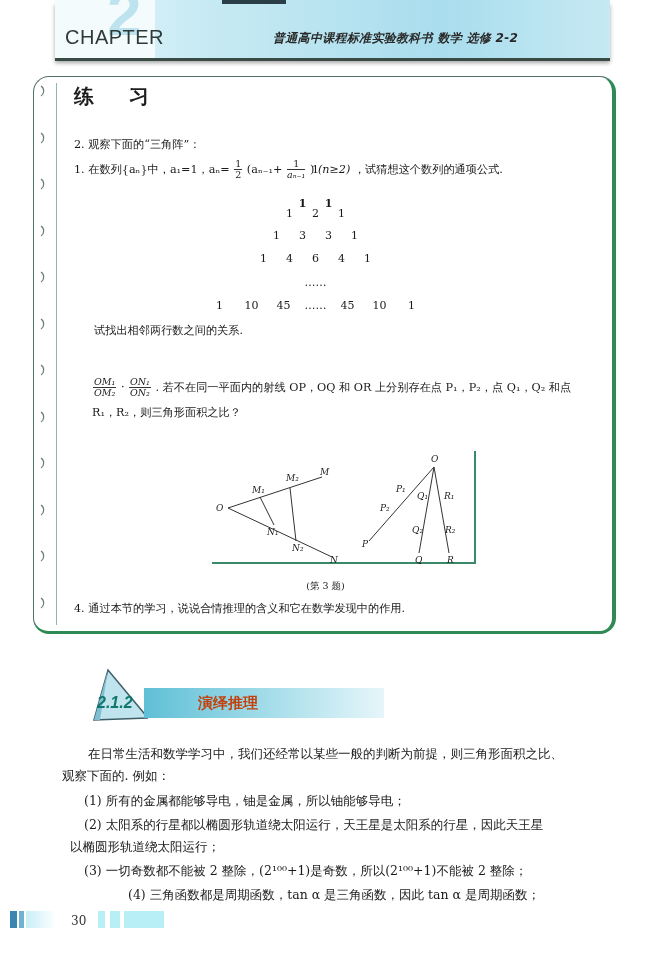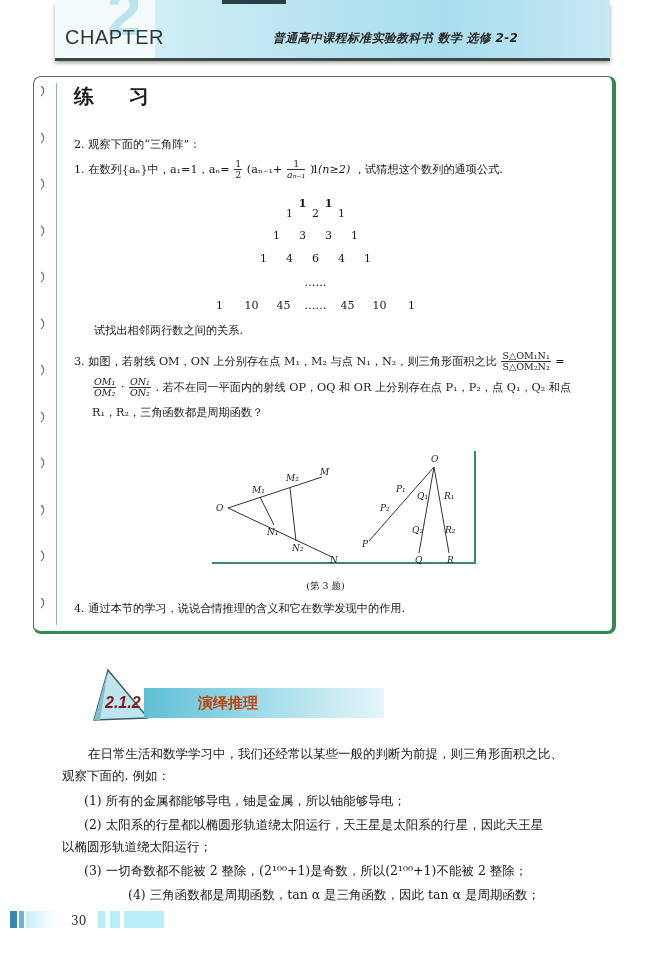--- a/index.html
+++ b/index.html
@@ -11,21 +11,21 @@
     background: linear-gradient(90deg, #e8f6fb 0%, #c9ebf4 25%, #a9dded 70%, #c6e9f3 100%);
     box-shadow: 0 3px 0 #3a4a44, 0 5px 4px rgba(0,0,0,0.35); }
   .header .left { position: absolute; left: 0; top: 0; width: 100px; height: 58px; background: #f4fbfd; }
   .header .bignum { position: absolute; left: 52px; top: -22px; font: bold 62px "Liberation Sans", sans-serif; color: #bde3ee; }
   .header .chapter { position: absolute; left: 10px; top: 26px; font: 20px "Liberation Sans", sans-serif; color: #2d3a3a; letter-spacing: 0.5px; }
   .header .topbar { position: absolute; left: 167px; top: 0; width: 64px; height: 4px; background: #2a3e48; }
   .header .booktitle { position: absolute; left: 218px; top: 30px; font: italic bold 12px "DejaVu Sans", sans-serif; color: #2a2a2a; letter-spacing: 0.3px; }
 
   
   .notebook { position: absolute; left: 33px; top: 76px; width: 583px; height: 558px;
-    border: 1.5px solid #55706a; border-radius: 8px; border-right: 4px solid #2f8a55; border-bottom: 3px solid #2f8a55;
+    border: 1.5px solid #55706a; border-radius: 16px; border-right: 4px solid #2f8a55; border-bottom: 3px solid #2f8a55;
     background: #ffffff; padding-left: 45px; }
   .notebook .margin-line { position: absolute; left: 22px; top: 6px; bottom: 6px; width: 1px; background: #8fb7ae; }
   .ring { position: absolute; left: 4px; width: 14px; height: 14px; }
   .ex-title { position: absolute; left: 40px; top: 6px; font: bold 20px "DejaVu Sans", sans-serif; color: #1d1d1d; letter-spacing: 14px; }
 
   .txt { position: absolute; font-size: 11.2px; line-height: 16px; white-space: nowrap; }
   .frac { display: inline-block; vertical-align: middle; text-align: center; font-size: 9.5px; line-height: 10px; margin: 0 1px; }
   .frac span { display: block; }
   .frac .num { border-bottom: 0.8px solid #333; padding: 0 1px; }
   .it { font-style: italic; }
@@ -34,21 +34,21 @@
   .triangle-row span { display: inline-block; width: 26px; text-align: center; }
 
   .figure-box { position: absolute; left: 178px; top: 374px; width: 264px; height: 113px;
     border-right: 2px solid #3a8a6a; border-bottom: 2px solid #3a8a6a; }
   .caption { position: absolute; left: 0; width: 583px; top: 503px; text-align: center; font-size: 9.5px; }
 
   
   .sec { position: absolute; left: 88px; top: 666px; width: 300px; height: 56px; }
   .sec .band { position: absolute; left: 56px; top: 22px; width: 240px; height: 30px;
     background: linear-gradient(90deg, #5fbfd6 0%, #9bd9e7 45%, #e6f6fa 100%); }
-  .sec .num { position: absolute; left: 10px; top: 28px; font: bold italic 16px "Liberation Sans", sans-serif; color: #7f1d1d; padding-left: 7px; }
+  .sec .num { position: absolute; left: 2px; top: 28px; font: bold italic 16px "Liberation Sans", sans-serif; color: #0f766e; padding-left: 7px; }
   .sec .name { position: absolute; left: 110px; top: 28px; font: bold 15px "DejaVu Sans", sans-serif; color: #c2410c; }
 
   .body-p { position: absolute; left: 62px; font-size: 12.5px; line-height: 18px; white-space: nowrap; color: #1a1a1a; }
 
   
   .pageno { position: absolute; left: 71px; top: 914px; font-size: 12px; color: #333; }
   .fblock { position: absolute; top: 911px; height: 17px; }
 </style>
 </head>
 <body>
@@ -123,33 +123,27 @@
       <div class="triangle-row" style="top: 86px; left: -10px;"><span>1</span></div>
       <div class="triangle-row" style="top: 120px; left: -10px; font-weight: bold;"><span>1</span><span>1</span></div>
       <div class="triangle-row" style="top: 130px; left: -10px;"><span>1</span><span>2</span><span>1</span></div>
       <div class="triangle-row" style="top: 152px; left: -10px;"><span>1</span><span>3</span><span>3</span><span>1</span></div>
       <div class="triangle-row" style="top: 175px; left: -10px;"><span>1</span><span>4</span><span>6</span><span>4</span><span>1</span></div>
       <div class="triangle-row" style="top: 199px; left: -10px;"><span>……</span></div>
       <div class="triangle-row" style="top: 222px; left: -10px;"><span style="width: 32px;">1</span><span style="width: 32px;">10</span><span style="width: 32px;">45</span><span style="width: 32px;">……</span><span style="width: 32px;">45</span><span style="width: 32px;">10</span><span style="width: 32px;">1</span></div>
     </div>
   <div class="txt" style="left:60px; top:246px;">试找出相邻两行数之间的关系.</div>
 
-  <div class="txt" style="left:40px; top:274px;">
-    <span>3.</span>
-    <span>如图，若射线 OM，ON 上分别存在点 M₁，M₂ 与点 N₁，N₂，则三角形面积之比</span>
-    <span class="frac"><span class="num">S△OM₁N₁</span><span>S△OM₂N₂</span></span>
-    <span>=</span>
-  </div>
   <div class="txt" style="left:58px; top:300px;">
     <span class="frac it"><span class="num">OM₁</span><span>OM₂</span></span>
     <span>·</span>
     <span class="frac it"><span class="num">ON₁</span><span>ON₂</span></span>
     <span>. 若不在同一平面内的射线 OP，OQ 和 OR 上分别存在点 P₁，P₂，点 Q₁，Q₂ 和点</span>
   </div>
-  <div class="txt" style="left:58px; top:328px;">R₁，R₂，三角函数都是周期函数？</div>
+  <div class="txt" style="left:58px; top:328px;">R₁，R₂，则三角形面积之比？</div>
 
   <div class="figure-box">
     <svg width="264" height="113" viewBox="0 0 264 113">
       <g stroke="#333" stroke-width="1" fill="none">
 
         <line x1="16" y1="57" x2="110" y2="26"></line>
         <line x1="16" y1="57" x2="120" y2="106"></line>
         <line x1="48" y1="46" x2="62" y2="74"></line>
         <line x1="78" y1="37" x2="84" y2="90"></line>
 
@@ -193,21 +187,21 @@
   </svg>
   <div class="band"></div>
   <div class="num">2.1.2</div>
   <div class="name">演绎推理</div>
 </div>
 
 <div class="body-p" style="top:745px; left:88px;">在日常生活和数学学习中，我们还经常以某些一般的判断为前提，则三角形面积之比、</div>
 <div class="body-p" style="top:767px;">观察下面的. 例如：</div>
 <div class="body-p" style="top:792px; left:84px;">(1) 所有的金属都能够导电，铀是金属，所以铀能够导电；</div>
 <div class="body-p" style="top:816px; left:84px;">(2) 太阳系的行星都以椭圆形轨道绕太阳运行，天王星是太阳系的行星，因此天王星</div>
-<div class="body-p" style="top:838px;">以椭圆形轨道绕太阳运行；</div>
+<div class="body-p" style="top:838px;margin-left:8px;">以椭圆形轨道绕太阳运行；</div>
 <div class="body-p" style="top:862px; left:84px;">(3) 一切奇数都不能被 2 整除，(2¹⁰⁰+1)是奇数，所以(2¹⁰⁰+1)不能被 2 整除；</div>
 <div class="body-p" style="top:886px; left:84px;margin-left:44px;">(4) 三角函数都是周期函数，tan α 是三角函数，因此 tan α 是周期函数；</div>
 
 <div class="fblock" style="left:10px; width:7px; background:#3b86b0;"></div>
 <div class="fblock" style="left:19px; width:5px; background:#6fb3d2;"></div>
 <div class="fblock" style="left:26px; width:30px; background:linear-gradient(90deg,#c8eef6,#ffffff);"></div>
 <div class="pageno">30</div>
 <div class="fblock" style="left:98px; width:7px; background:#b8eef5;"></div>
 <div class="fblock" style="left:110px; width:10px; background:#b8eef5;"></div>
 <div class="fblock" style="left:124px; width:40px; background:#b8eef5;"></div>

